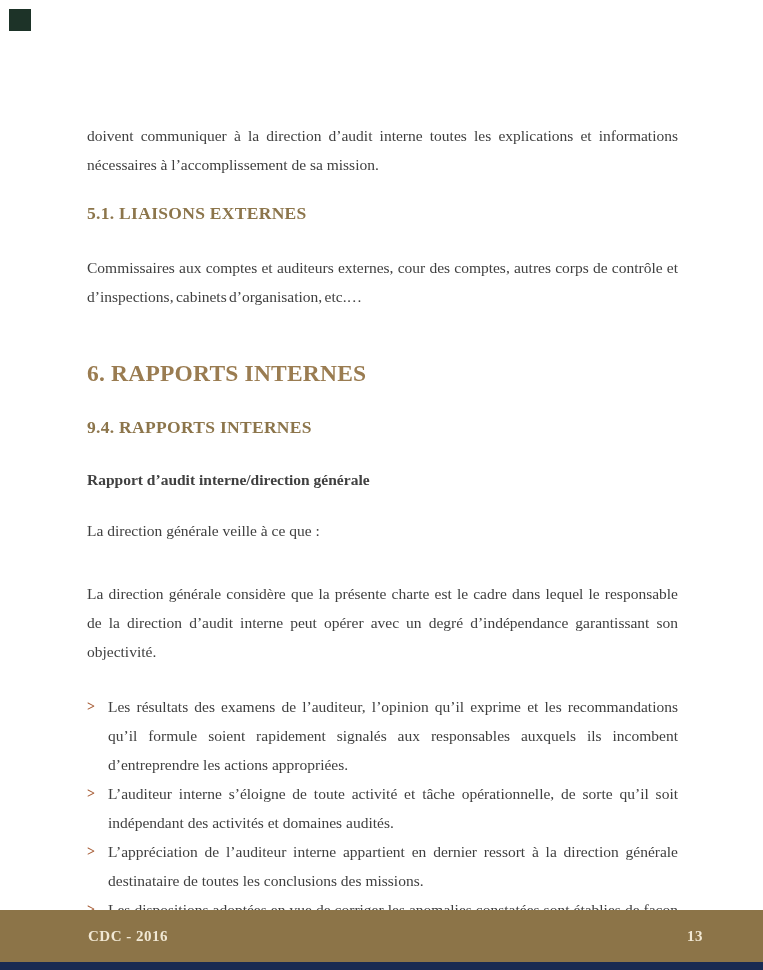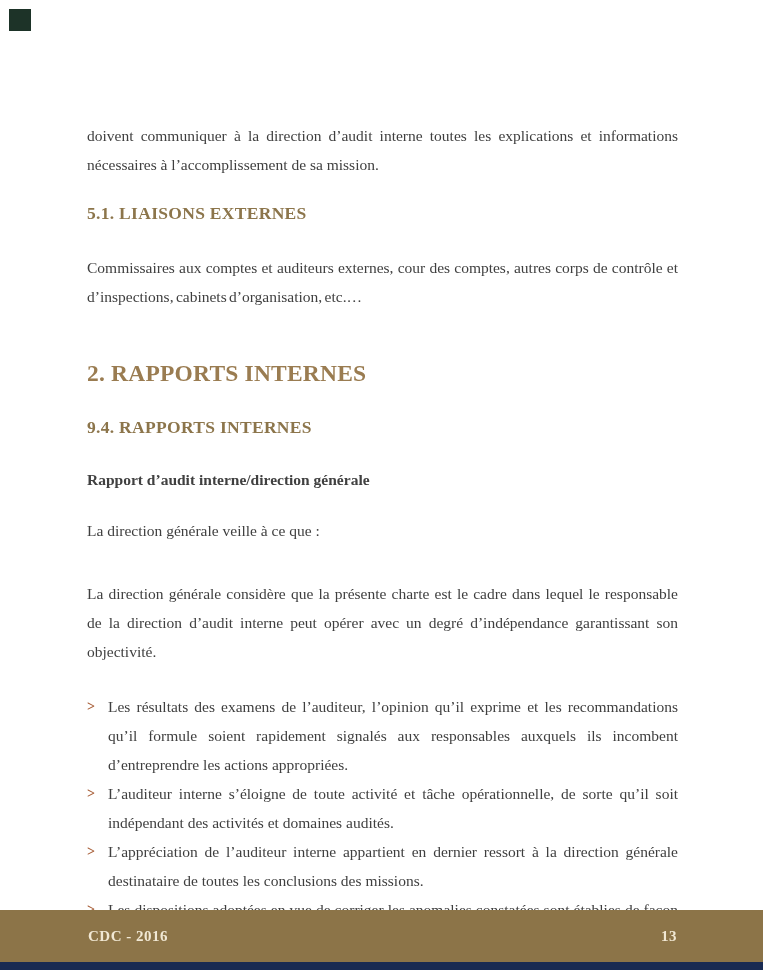--- a/index.html
+++ b/index.html
@@ -81,21 +81,21 @@
     position: absolute;
     left: 0; bottom: 8px;
     width: 763px; height: 52px;
     background: #8c7448;
   }
   .footer-inner {
     display: flex;
     justify-content: space-between;
     align-items: center;
     height: 100%;
-    padding: 0 86px 0 88px;
+    padding: 0 60px 0 88px;
     gap: 48px;
   }
   .footer-text {
     font-size: 15px;
     font-weight: bold;
     letter-spacing: 0.5px;
     color: #f1e8d4;
   }
   .bottom-strip {
     position: absolute;
@@ -113,21 +113,21 @@
 
   <div class="content">
 
     <p class="body-par par-intro">doivent communiquer à la direction d’audit interne toutes les explications et informations nécessaires à l’accomplissement de sa mission.</p>
 
     <h2 class="h-section h-62">5.1. LIAISONS EXTERNES</h2>
 
     <p class="body-par par-commissaires">Commissaires aux comptes et auditeurs externes, cour des comptes, autres corps de contrôle et d’inspections, cabinets d’organisation, etc.…</p>
 
     <h1 class="h-chapter">
-      <div class="line1">2. RAPPORTS INTERNES</div>
+      <div class="line1">6. RAPPORTS INTERNES</div>
     </h1>
 
     <h2 class="h-section h-71">9.4. RAPPORTS INTERNES</h2>
 
     <h3 class="h-rust">Rapport d’audit interne/direction générale</h3>
 
     <p class="body-par par-veille">La direction générale veille à ce que :</p>
 
     <p class="body-par par-considere">La direction générale considère que la présente charte est le cadre dans lequel le responsable de la direction d’audit interne peut opérer avec un degré d’indépendance garantissant son objectivité.</p>
 

